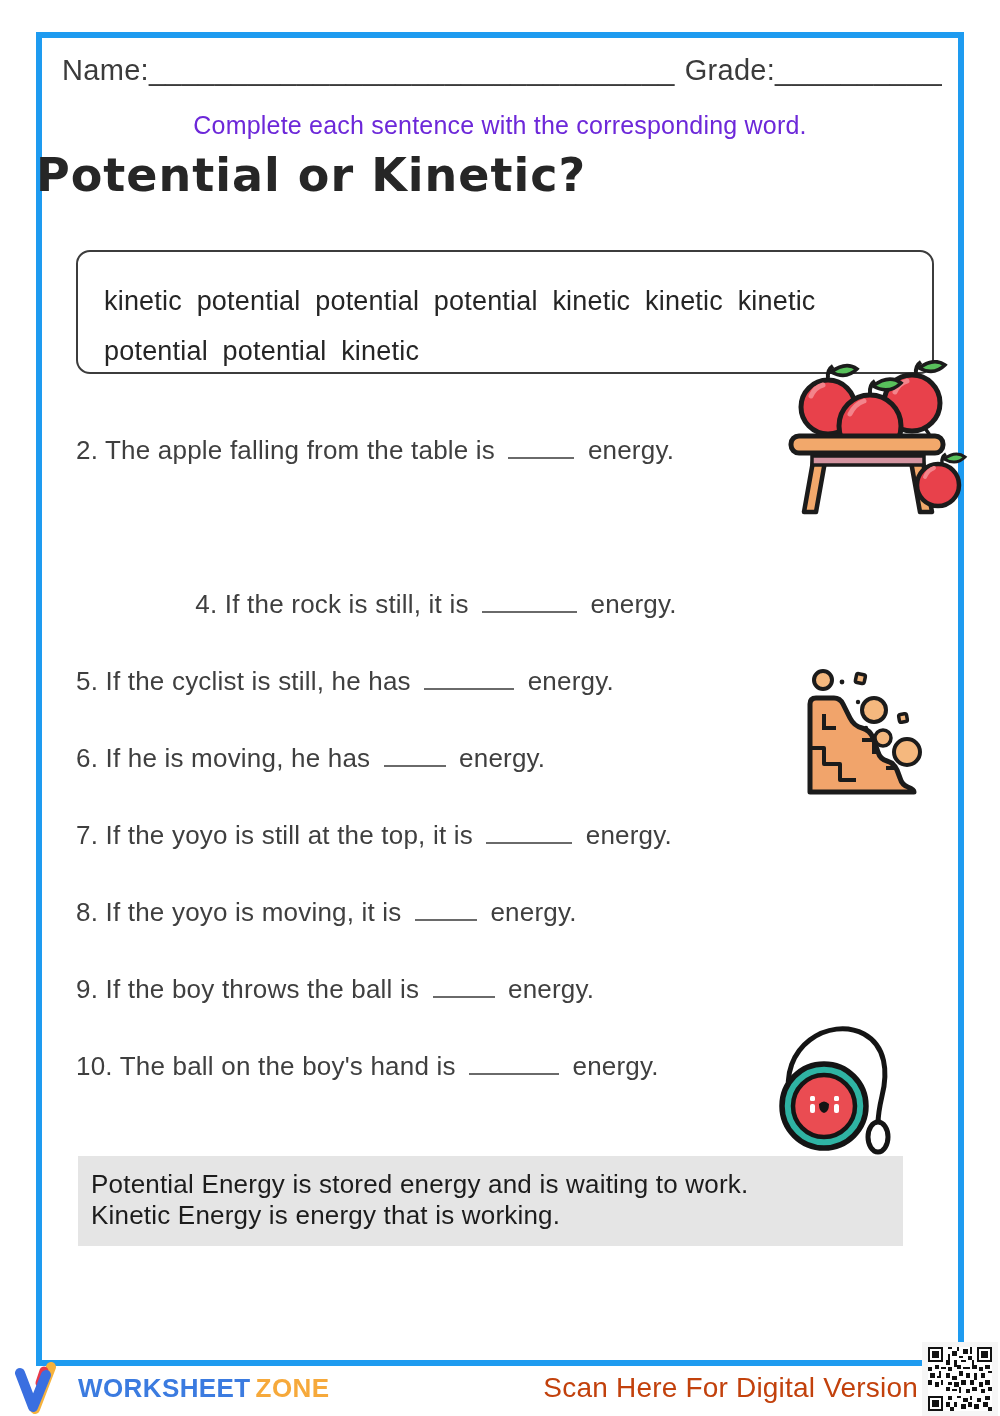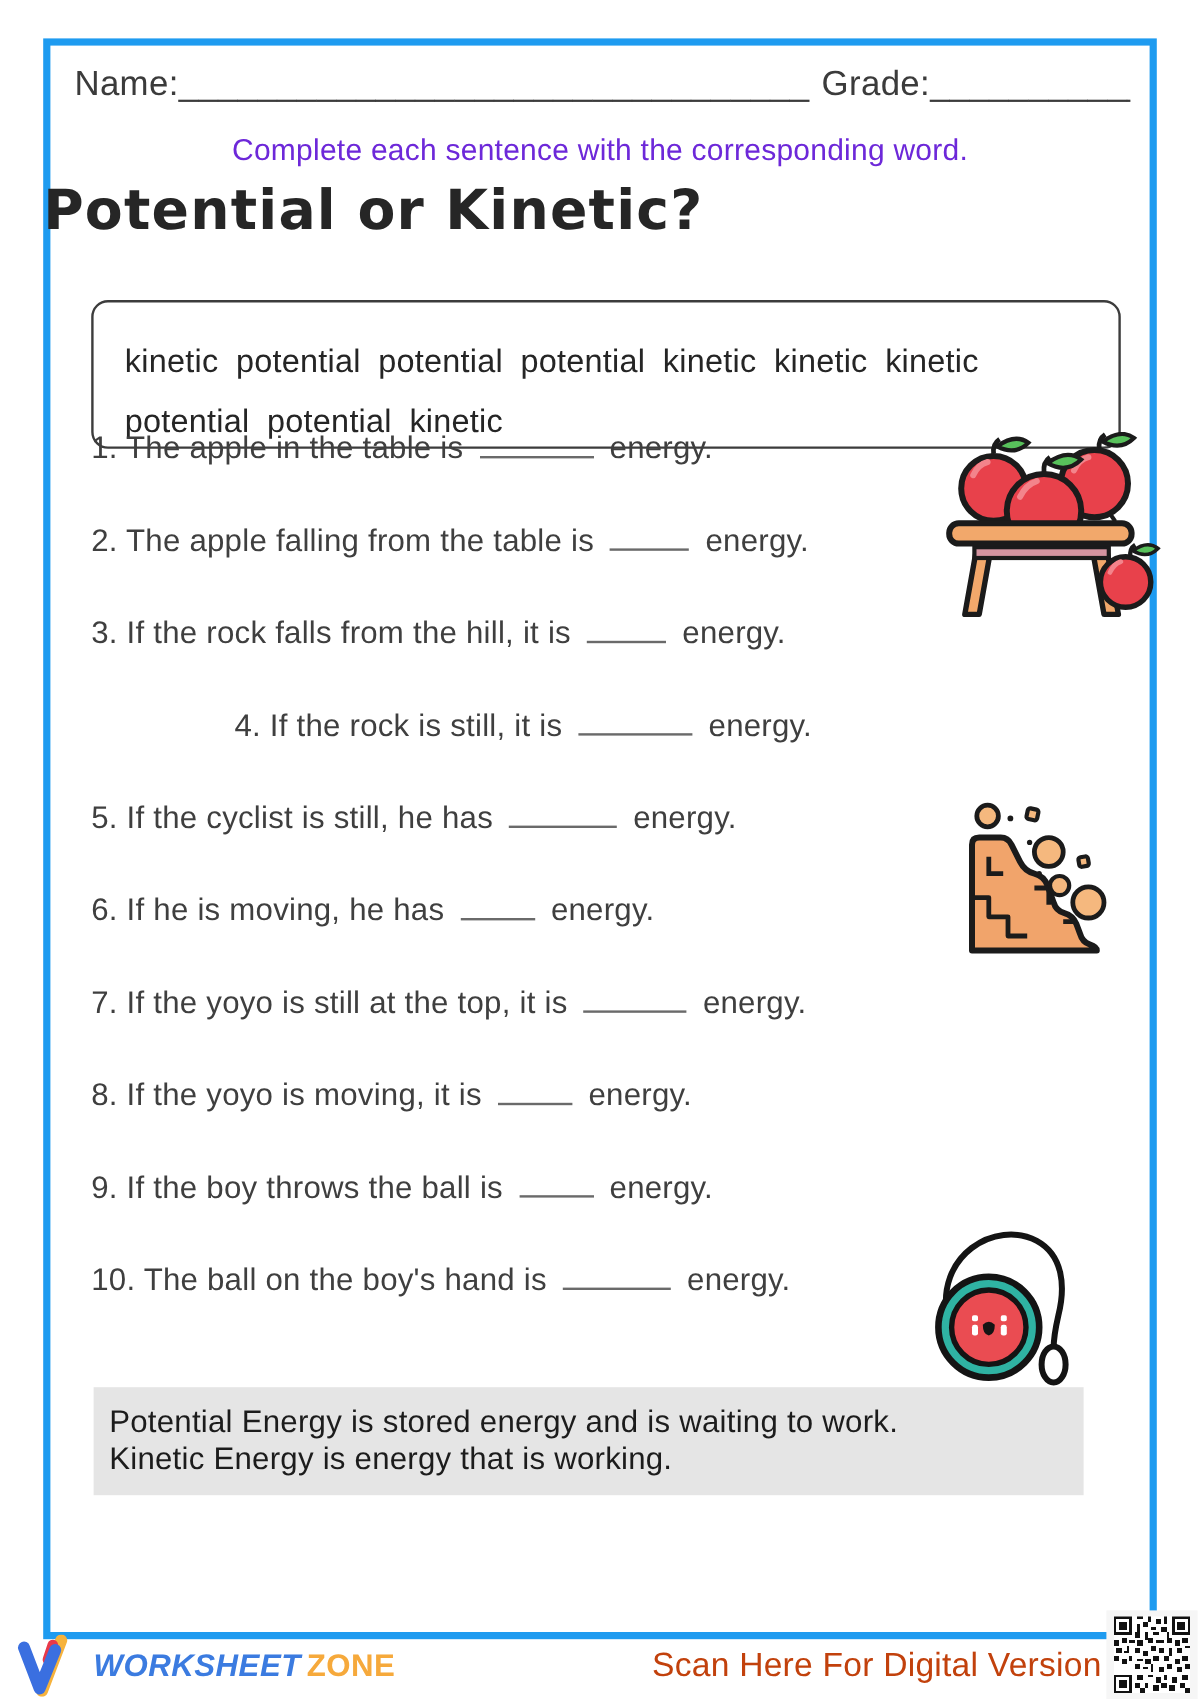--- a/index.html
+++ b/index.html
@@ -49,21 +49,21 @@
   .info-box {
     position:absolute; left:78px; top:1156px; width:825px; height:90px;
     background:#e5e5e5; padding:13px 13px; font-size:26px; line-height:31px;
     color:#1c1c1c; letter-spacing:.2px;
   }
   .brand {
     position:absolute; left:14px; top:1362px; height:52px;
     display:flex; align-items:center; gap:8px;
   }
   .brand-text { font-size:26px; font-weight:800; letter-spacing:.4px; white-space:nowrap; }
-  .brand-text .b1 { color:#3b7be0;font-style:italic; }
+  .brand-text .b1 { color:#3b7be0; }
   .brand-text .b2 { color:#f6a93b; margin-left:5px; }
   .scan-text {
     position:absolute; right:82px; top:1372px; font-size:28px; color:#c2410c;
     letter-spacing:.2px;
     margin-left:16px;
   }
   .qr-card {
     position:absolute; left:922px; top:1342px; width:76px; height:74px;
     background:#f6f6f6; display:flex; align-items:center; justify-content:center;
   }
@@ -77,23 +77,21 @@
 
 <div class="instruction">Complete each sentence with the corresponding word.</div>
 <div class="title">Potential or Kinetic?</div>
 
 <div class="word-bank">
   <div>kinetic  potential  potential  potential  kinetic  kinetic  kinetic</div>
   <div>potential  potential  kinetic</div>
 </div>
 
 <div class="questions" id="questions">
-    <div class="question" style="top: 356px;"><span>1. The apple in the table is </span><span class="blank" style="width: 95px;"></span><span> energy.</span></div>
     <div class="question" style="top: 433px;"><span>2. The apple falling from the table is </span><span class="blank" style="width: 66px;"></span><span> energy.</span></div>
-    <div class="question" style="top: 510px;"><span>3. If the rock falls from the hill, it is </span><span class="blank" style="width: 66px;"></span><span> energy.</span></div>
     <div class="question" style="top: 587px; text-align: center;"><span>4. If the rock is still, it is </span><span class="blank" style="width: 95px;"></span><span> energy.</span></div>
     <div class="question" style="top: 664px;"><span>5. If the cyclist is still, he has </span><span class="blank" style="width: 90px;"></span><span> energy.</span></div>
     <div class="question" style="top: 741px;"><span>6. If he is moving, he has </span><span class="blank" style="width: 62px;"></span><span> energy.</span></div>
     <div class="question" style="top: 818px;"><span>7. If the yoyo is still at the top, it is </span><span class="blank" style="width: 86px;"></span><span> energy.</span></div>
     <div class="question" style="top: 895px;"><span>8. If the yoyo is moving, it is </span><span class="blank" style="width: 62px;"></span><span> energy.</span></div>
     <div class="question" style="top: 972px;"><span>9. If the boy throws the ball is </span><span class="blank" style="width: 62px;"></span><span> energy.</span></div>
     <div class="question" style="top: 1049px;"><span>10. The ball on the boy's hand is </span><span class="blank" style="width: 90px;"></span><span> energy.</span></div>
   </div>
 
 <svg class="illus illus-apples" width="192" height="162" viewBox="0 0 192 162">

